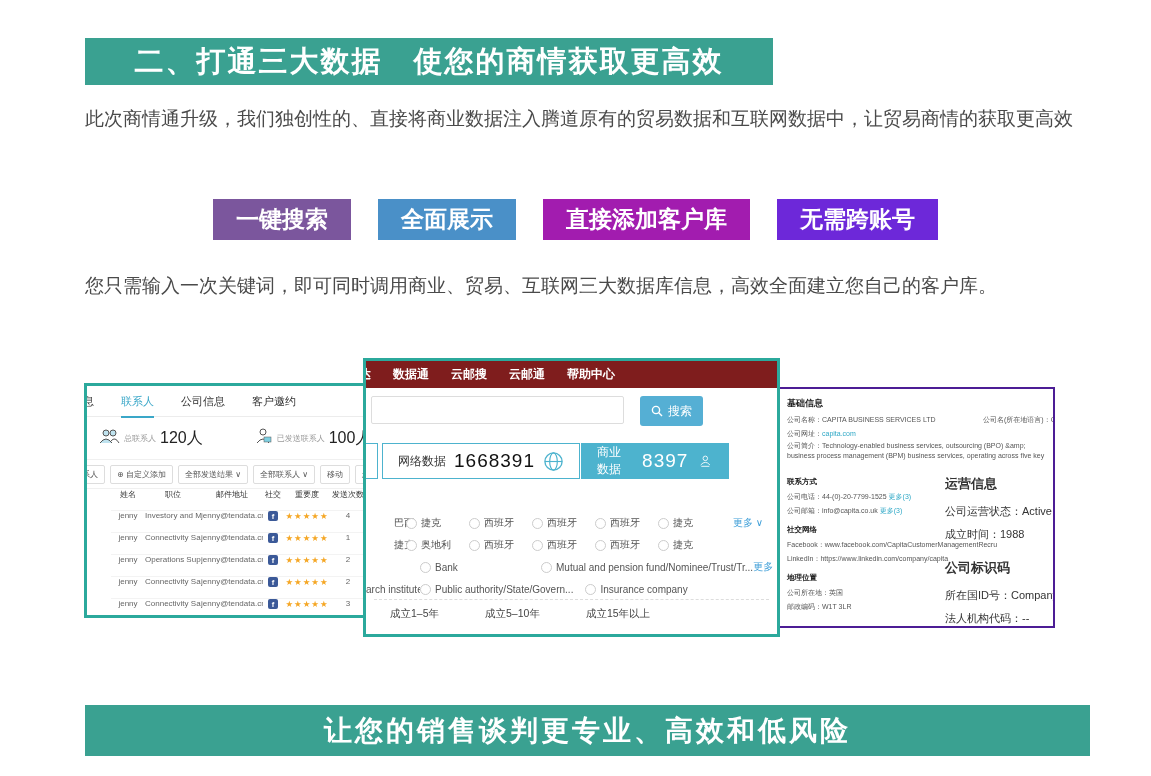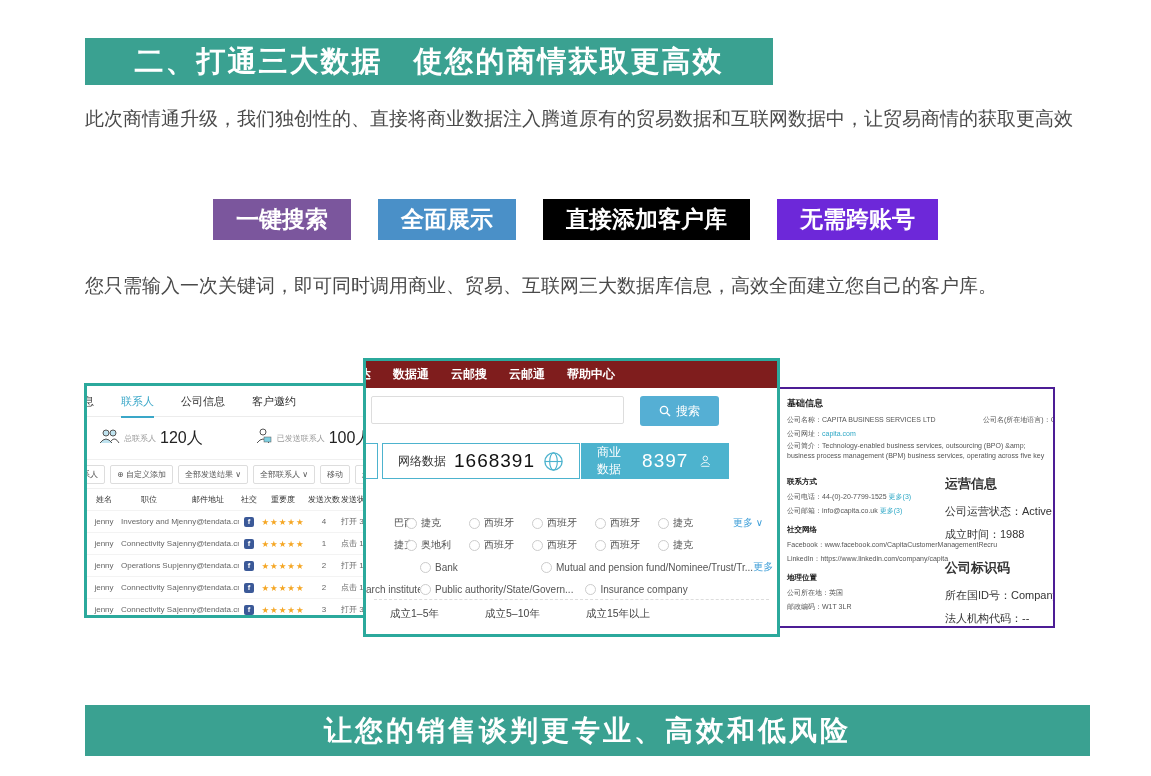--- a/index.html
+++ b/index.html
@@ -5,21 +5,21 @@
   html,body{margin:0;padding:0;background:#fff;}
   body{width:1151px;height:776px;position:relative;font-family:"Liberation Sans","DejaVu Sans",sans-serif;overflow:hidden;}
   .banner{position:absolute;background:#3AA191;color:#fff;font-weight:bold;text-align:center;white-space:nowrap;}
   .top-banner{left:85px;top:38px;width:688px;height:47px;font-size:29px;line-height:47px;letter-spacing:2px;}
   .bottom-banner{left:85px;top:705px;width:1005px;height:51px;font-size:28px;line-height:51px;letter-spacing:3px;}
   .para{position:absolute;left:85px;width:1012px;color:#4a4a4a;font-size:19px;line-height:39px;margin:0;}
   .para1{top:99px;}
   .para2{top:266px;}
   .features{position:absolute;left:0;top:199px;width:100%;display:flex;justify-content:center;gap:27px;}
   .feature{height:41px;line-height:41px;padding:0 23px;color:#fff;font-size:23px;font-weight:bold;white-space:nowrap;}
-  .f-purple{background:#7B569D}.f-blue{background:#4A90C8}.f-orange{background:#000000}.f-magenta{background:#6d28d9}
+  .f-purple{background:#7B569D}.f-blue{background:#4A90C8}.f-orange{background:#a21caf}.f-magenta{background:#6d28d9}
 
   .card{position:absolute;background:#fff;overflow:hidden;box-sizing:border-box;}
   .card-left{left:84px;top:383px;width:282px;height:235px;border:3px solid #2BA99C;z-index:1;}
   .card-mid{left:363px;top:358px;width:417px;height:279px;border:3px solid #2BA99C;z-index:3;}
   .card-right{left:775px;top:387px;width:280px;height:241px;border:2px solid #4c1d95;z-index:2;}
 
   
   .lc-tabs{height:30px;display:flex;align-items:center;gap:27px;font-size:11px;color:#333;border-bottom:1px solid #ececec;}
   .lc-tab{white-space:nowrap;cursor:pointer;}
   .lc-tab.partial{margin-left:-4px;}
@@ -27,41 +27,41 @@
   .lc-tab.active::after{content:"";position:absolute;left:0;right:0;bottom:-9px;height:2px;background:#3AA7C8;}
   .lc-stats{height:42px;display:flex;align-items:center;border-bottom:1px solid #f0f0f0;}
   .lc-stat{display:flex;align-items:center;gap:4px;}
   .lc-stat.s1{margin-left:12px;}
   .lc-stat.s2{margin-left:52px;}
   .lc-stat-label{font-size:8px;color:#999;white-space:nowrap;}
   .lc-stat-value{font-size:16px;color:#222;white-space:nowrap;}
   .lc-toolbar{height:28px;display:flex;align-items:center;gap:5px;border-bottom:1px solid #f0f0f0;font-size:8px;color:#555;}
   .lc-btn{border:1px solid #ddd;border-radius:2px;padding:3px 6px;white-space:nowrap;background:#fff;cursor:pointer;}
   .lc-btn.partial{margin-left:-12px;}
-  .lc-tr{display:flex;align-items:center;height:21px;font-size:8px;color:#666;}
+  .lc-tr{display:flex;align-items:flex-start;height:21px;font-size:8px;color:#666;margin-left:24px;}
   .lc-tr.head{color:#333;}
   .lc-tr + .lc-tr{border-top:1px solid #f3f3f3;}
   .c1{width:34px;text-align:center;flex:none;white-space:nowrap;}
   .c2{width:56px;flex:none;white-space:nowrap;overflow:hidden;}
   .c3{width:62px;flex:none;white-space:nowrap;overflow:hidden;}
   .c4{width:20px;text-align:center;flex:none;}
   .c5{width:48px;text-align:center;flex:none;white-space:nowrap;}
   .c6{width:34px;text-align:center;flex:none;white-space:nowrap;}
   .c7{width:44px;flex:none;white-space:nowrap;}
   .tc{text-align:center;}
   .stars{color:#F5A623;font-size:8.5px;letter-spacing:1px;}
   .fb{display:inline-flex;width:10px;height:10px;background:#3B5998;color:#fff;border-radius:2px;align-items:center;justify-content:center;font-size:7.5px;font-weight:bold;cursor:pointer;}
 
   
   .mc-nav{height:27px;background:#7f1d1d;display:flex;align-items:center;gap:22px;font-size:12px;color:#fff;font-weight:bold;}
   .mc-nav span{white-space:nowrap;cursor:pointer;}
   .mc-nav .partial{margin-left:-7px;}
   .mc-search{position:relative;height:46px;background:#fff;}
   .mc-input{position:absolute;left:5px;top:8px;width:253px;height:28px;border:1px solid #ddd;border-radius:2px;outline:none;padding:0 8px;font-size:12px;box-sizing:border-box;}
-  .mc-go{position:absolute;left:274px;top:8px;width:79px;height:30px;background:#55AFD4;border:none;border-radius:3px;color:#fff;font-size:12px;display:flex;align-items:center;justify-content:center;gap:5px;cursor:pointer;font-family:inherit;}
+  .mc-go{position:absolute;left:274px;top:8px;width:63px;height:30px;background:#55AFD4;border:none;border-radius:3px;color:#fff;font-size:12px;display:flex;align-items:center;justify-content:center;gap:5px;cursor:pointer;font-family:inherit;}
   .mc-band{position:absolute;top:82px;left:0;width:363px;height:36px;}
   .mc-sliver{position:absolute;left:-2px;top:0;width:12px;height:34px;background:#fff;border:1px solid #4DB3CE;}
   .mc-webbox{position:absolute;left:16px;top:0;width:198px;height:36px;border:1px solid #4DB3CE;background:#fff;display:flex;align-items:center;justify-content:center;gap:8px;box-sizing:border-box;}
   .mc-weblabel{font-size:12px;color:#333;}
   .mc-webvalue{font-size:19px;color:#111;letter-spacing:1px;}
   .mc-bizbox{position:absolute;left:215px;top:0;right:0;height:36px;background:#4DB3CE;color:#fff;display:flex;align-items:center;gap:10px;padding:0 16px;box-sizing:border-box;}
   .mc-bizlabel{font-size:12px;}
   .mc-bizvalue{font-size:19px;letter-spacing:1px;}
   .mc-bizbox svg{margin-left:auto;}
   .f-row{position:absolute;left:0;width:411px;height:20px;display:flex;align-items:center;font-size:10px;color:#555;}

